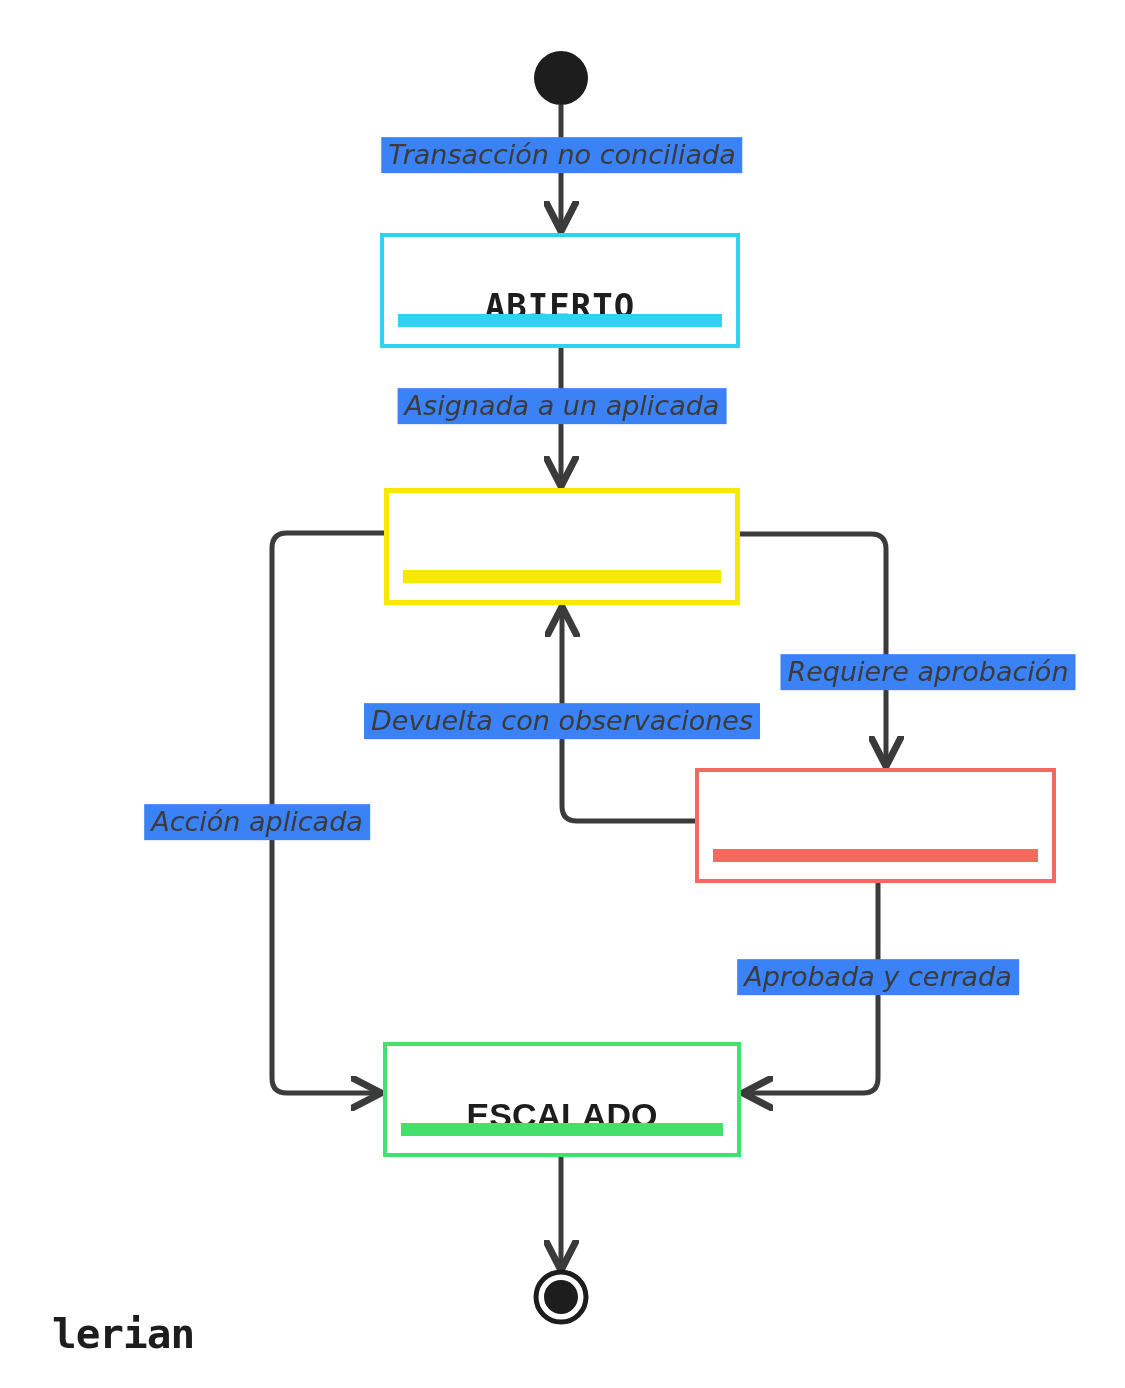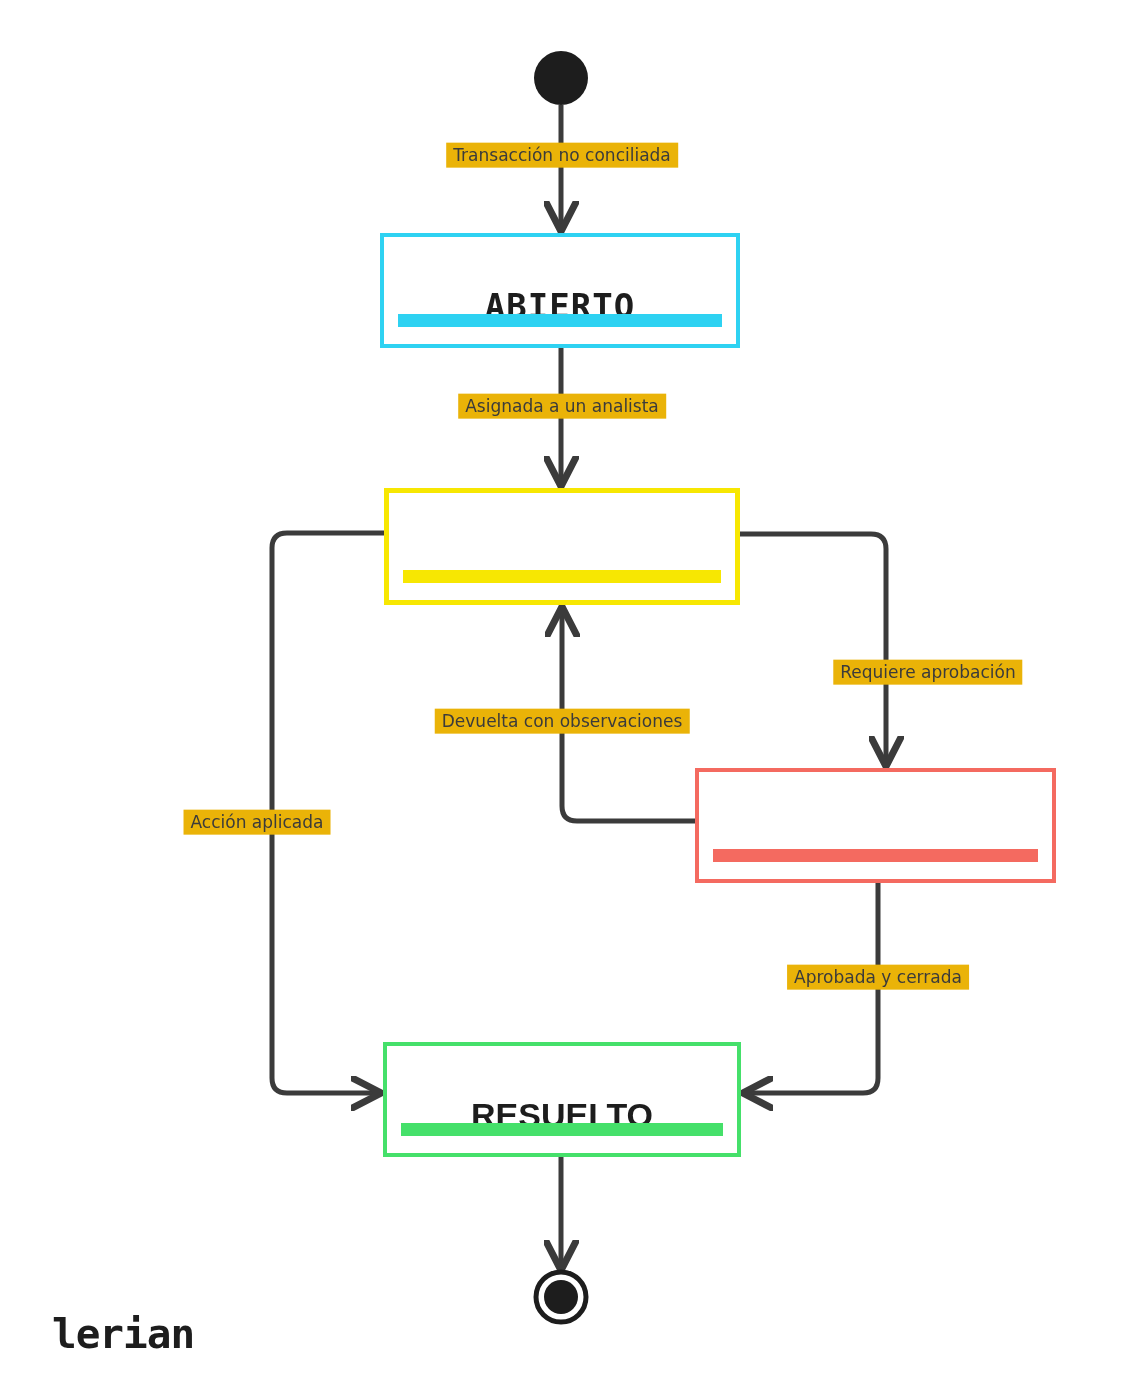--- a/index.html
+++ b/index.html
@@ -42,27 +42,28 @@
   .state-bar{
     position:absolute;
     left:14px;right:14px;
     bottom:17px;
     height:13px;
   }
 
   .edge-label{
     position:absolute;
     transform:translate(-50%,-50%);
-    background:#eab308;
+    background:#3b82f6;
     color:#3b3b3b;
-    font-size:17px;
+    font-size:27px;
     font-family:"DejaVu Sans", sans-serif;
     white-space:nowrap;
     padding:3px 7px;
     line-height:1.1;
+    font-style:italic;
   }
 
   #brand{
     position:absolute;
     left:52px;top:1314px;
     font-family:"DejaVu Sans Mono", monospace;
     font-size:41px;
     font-weight:bold;
     letter-spacing:-1px;
     color:#1d1d1d;
@@ -112,27 +113,27 @@
 
 <div class="state-box" style="left:384px;top:488px;width:356px;height:117px;border-width:5px;border-color:#f7e702;">
   <div class="state-bar" style="background:#f7e702;"></div>
 </div>
 
 <div class="state-box" style="left:695px;top:768px;width:361px;height:115px;border-width:4px;border-color:#f46a60;">
   <div class="state-bar" style="background:#f46a60;"></div>
 </div>
 
 <div class="state-box" style="left:383px;top:1042px;width:358px;height:115px;border-width:4px;border-color:#45e06a;">
-  <div class="state-label sans">RESUELTO</div>
+  <div class="state-label sans">ESCALADO</div>
   <div class="state-bar" style="background:#45e06a;"></div>
 </div>
 
 <div class="edge-label" style="left:562px;top:155px;">Transacción no conciliada</div>
 
-<div class="edge-label" style="left:562px;top:406px;">Asignada a un analista</div>
+<div class="edge-label" style="left:562px;top:406px;">Asignada a un aplicada</div>
 
 <div class="edge-label" style="left:888px;top:672px;margin-left:40px;">Requiere aprobación</div>
 
 <div class="edge-label" style="left:562px;top:721px;">Devuelta con observaciones</div>
 
 <div class="edge-label" style="left:257px;top:822px;">Acción aplicada</div>
 
 <div class="edge-label" style="left:878px;top:977px;">Aprobada y cerrada</div>
 
 <div id="brand">lerian</div>

